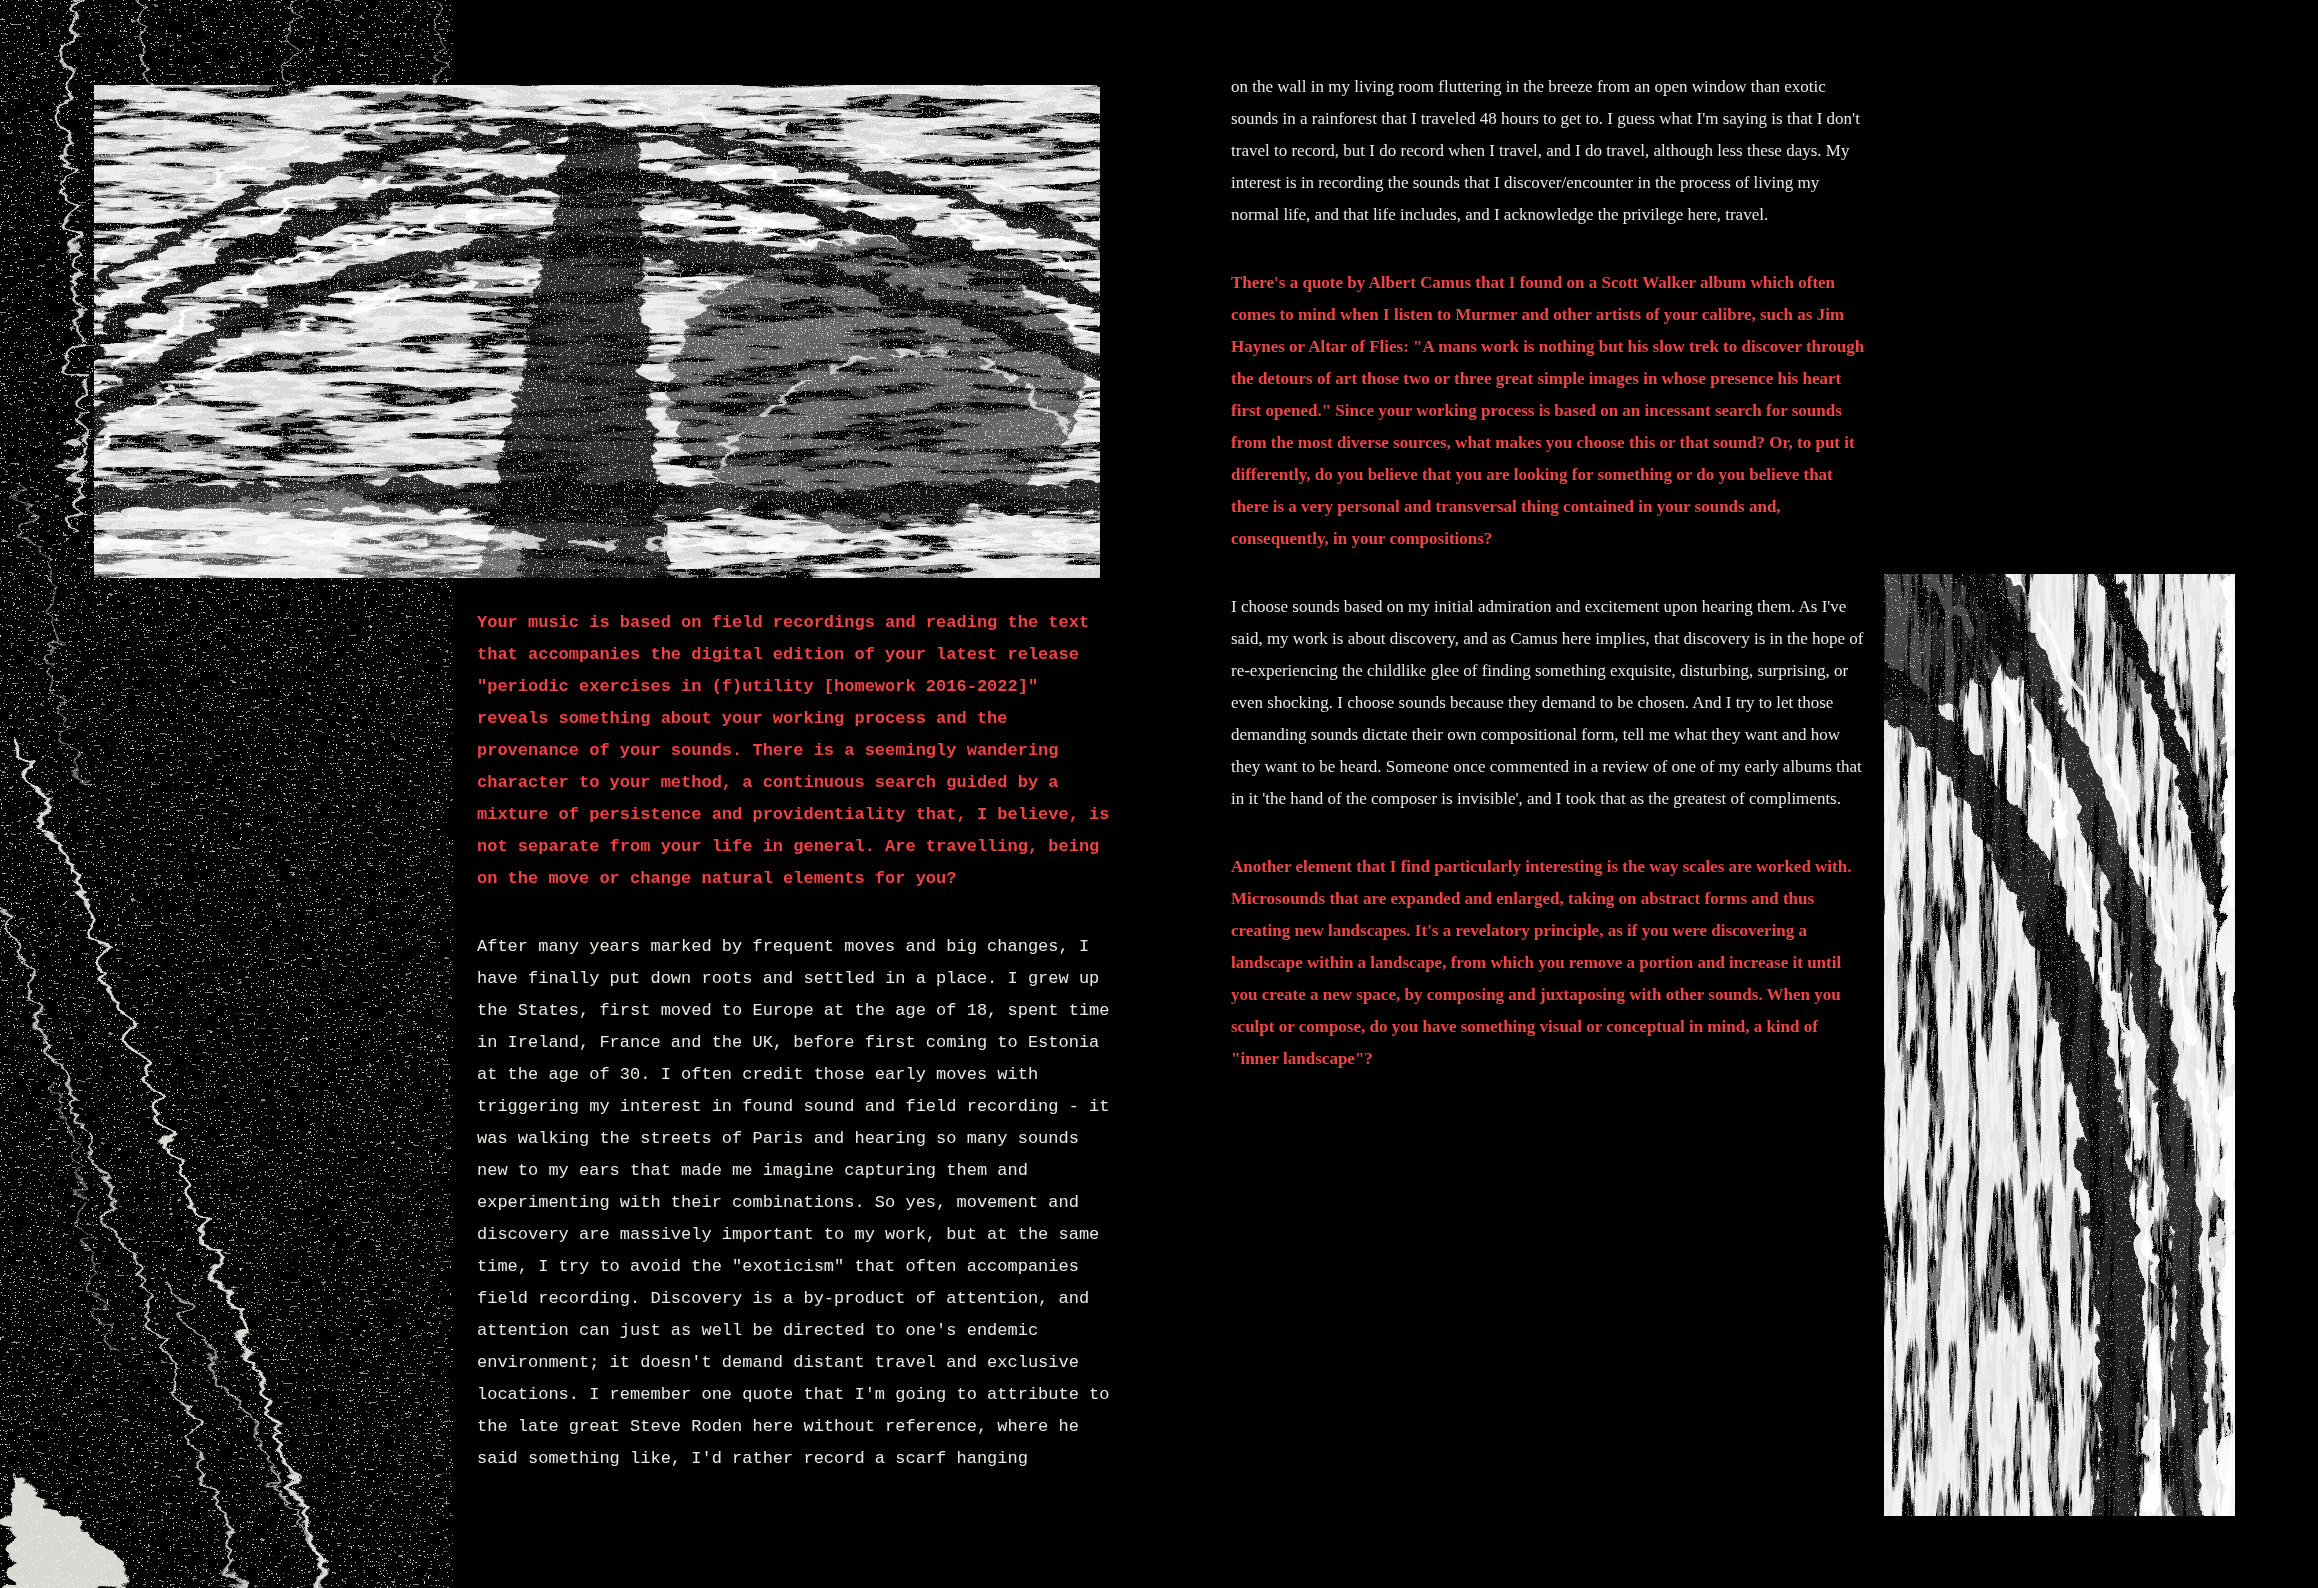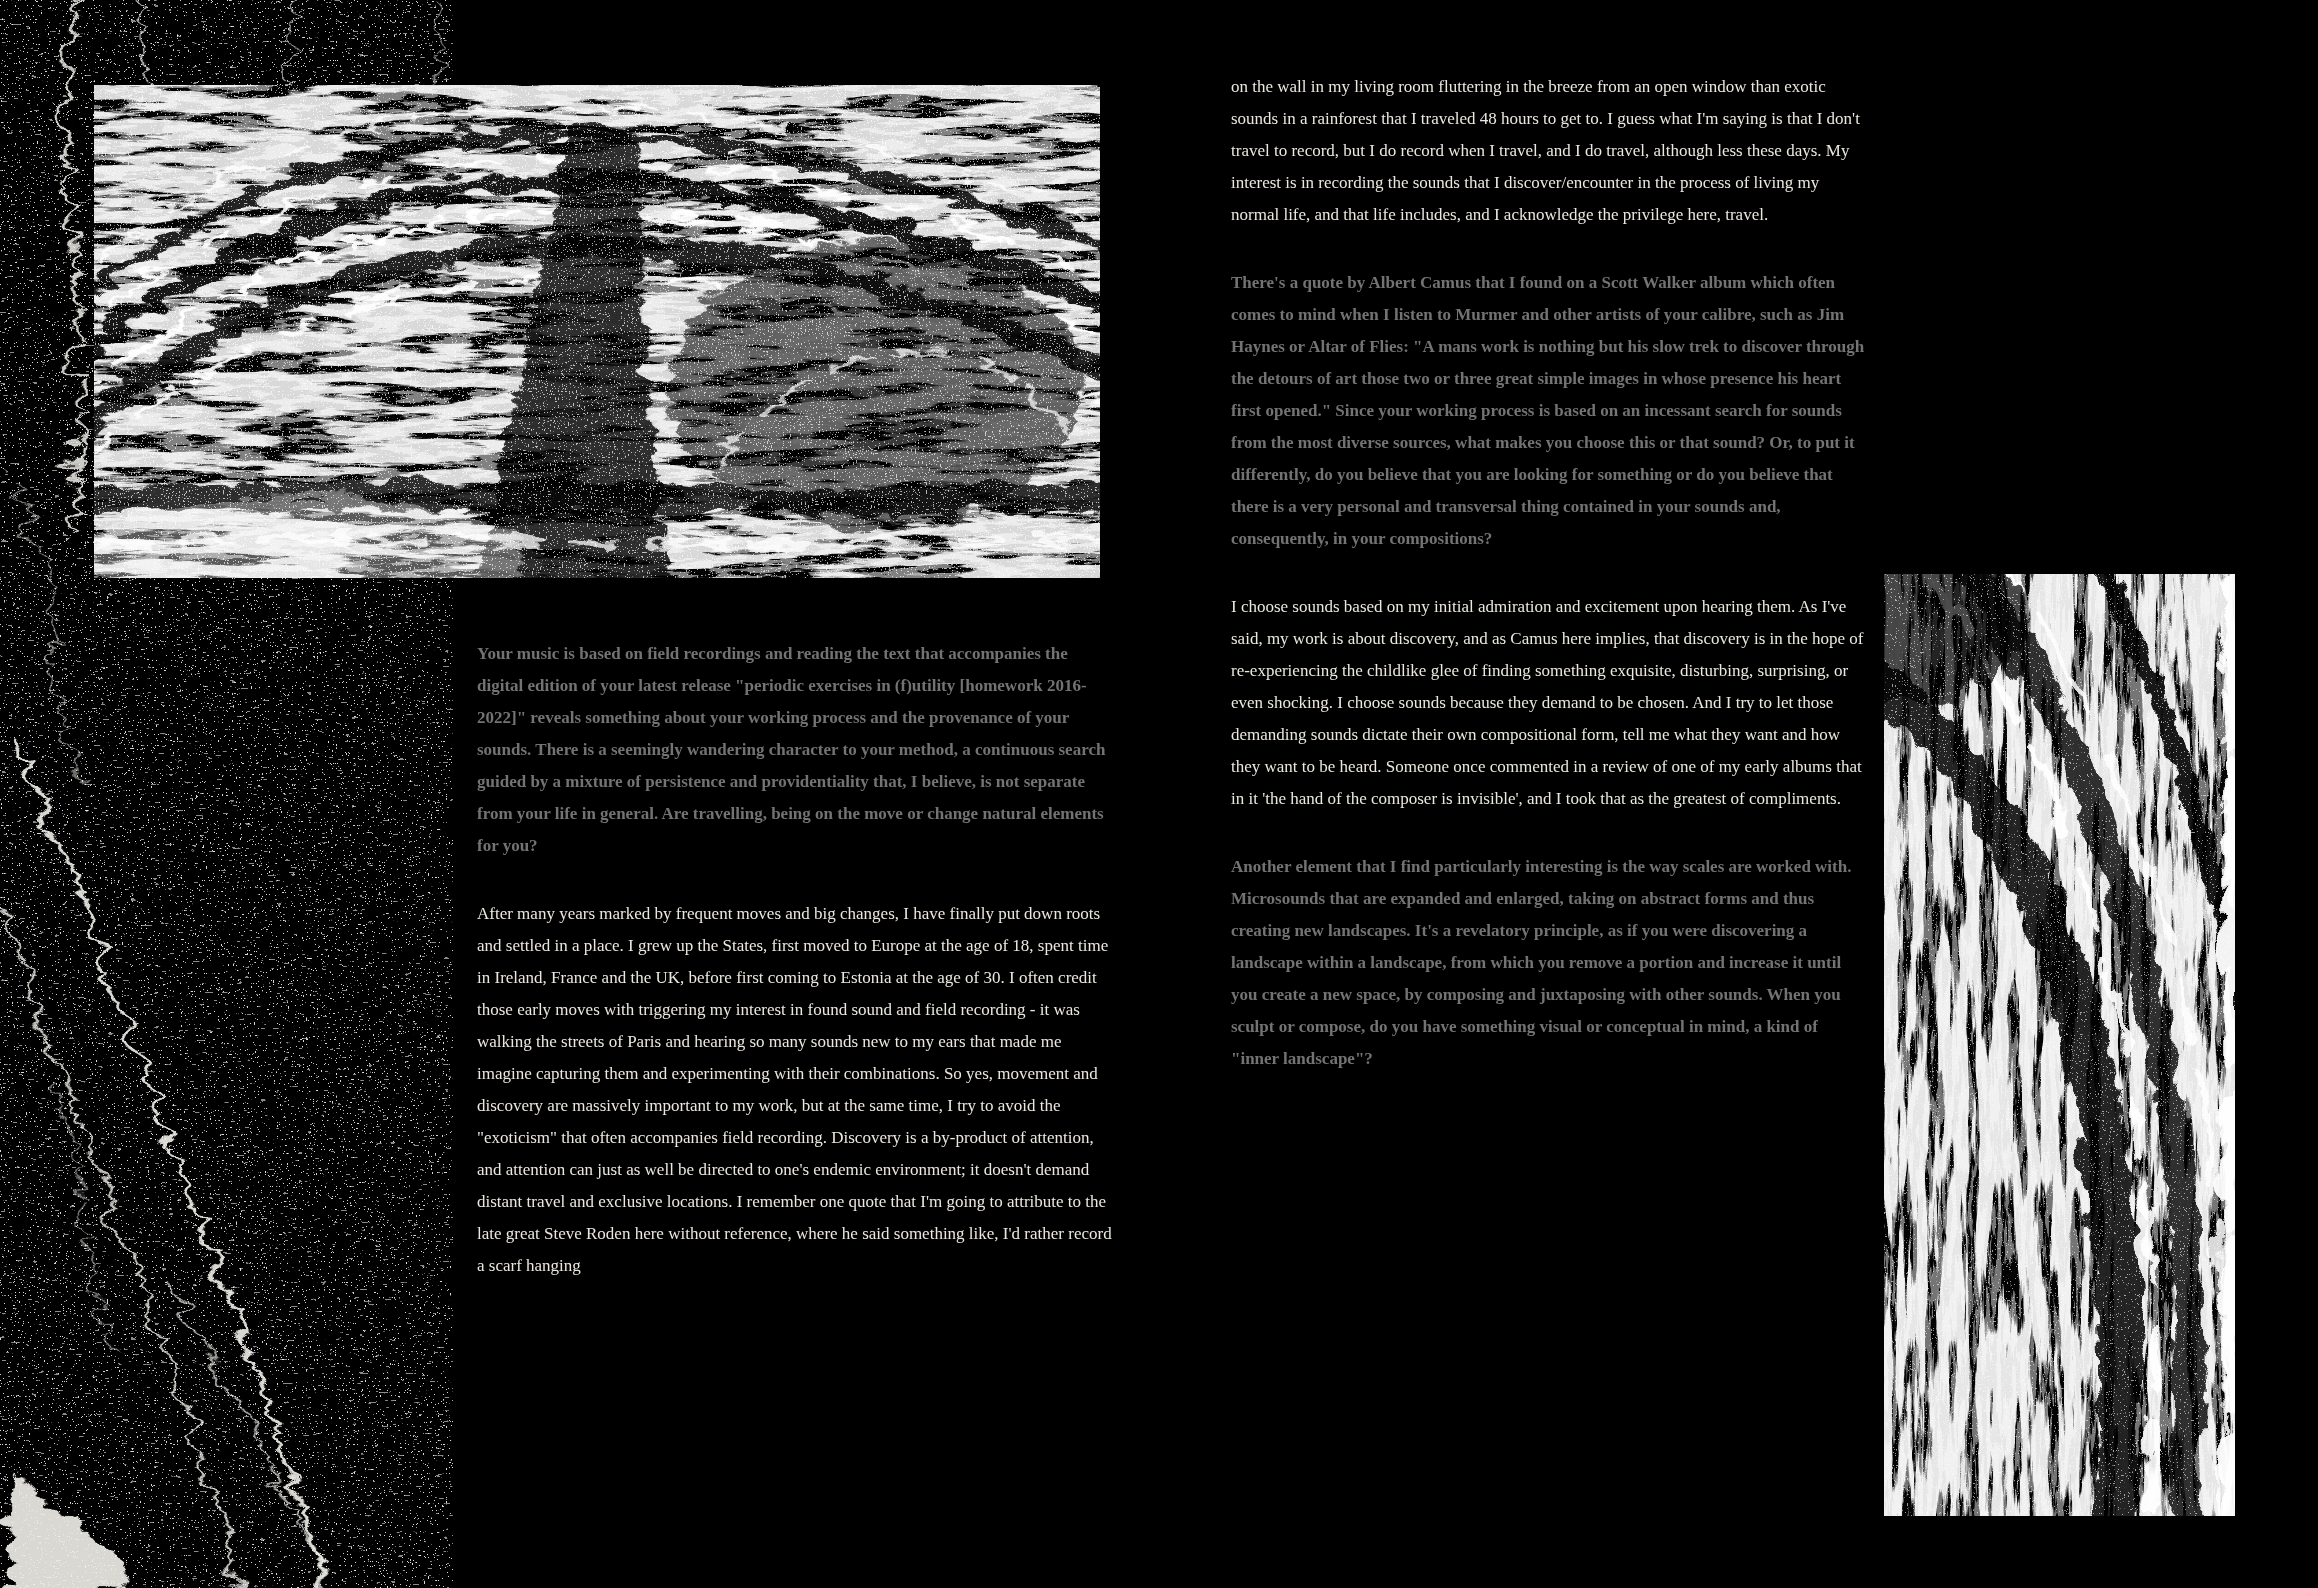--- a/index.html
+++ b/index.html
@@ -37,23 +37,23 @@
     position: absolute;
     width: 636px;
     z-index: 2;
     color: #ece8df;
     font-size: 17px;
     line-height: 32px;
     text-align: left;
   }
   .col p { margin: 0 0 36px 0; }
   .col p:last-child { margin-bottom: 0; margin-top: 24px; }
-  .q { font-weight: bold; color: #737373; }
+  .q { font-weight: bold; color: #ef4444; }
   .a { font-weight: normal; }
-  .col-left  { left: 477px;  top: 638px; }
+  .col-left  { left: 477px;  top: 607px; font-family: Liberation Mono, monospace; }
   .col-right { left: 1231px; top: 71px; }
 </style>
 </head>
 <body>
 
 <div id="spread">
 
   <figure class="tex-left" role="img" aria-label="scratched crumpled-film texture along page edge">
     <svg viewBox="0 0 660 2315" preserveAspectRatio="none" aria-hidden="true">
       <defs>

